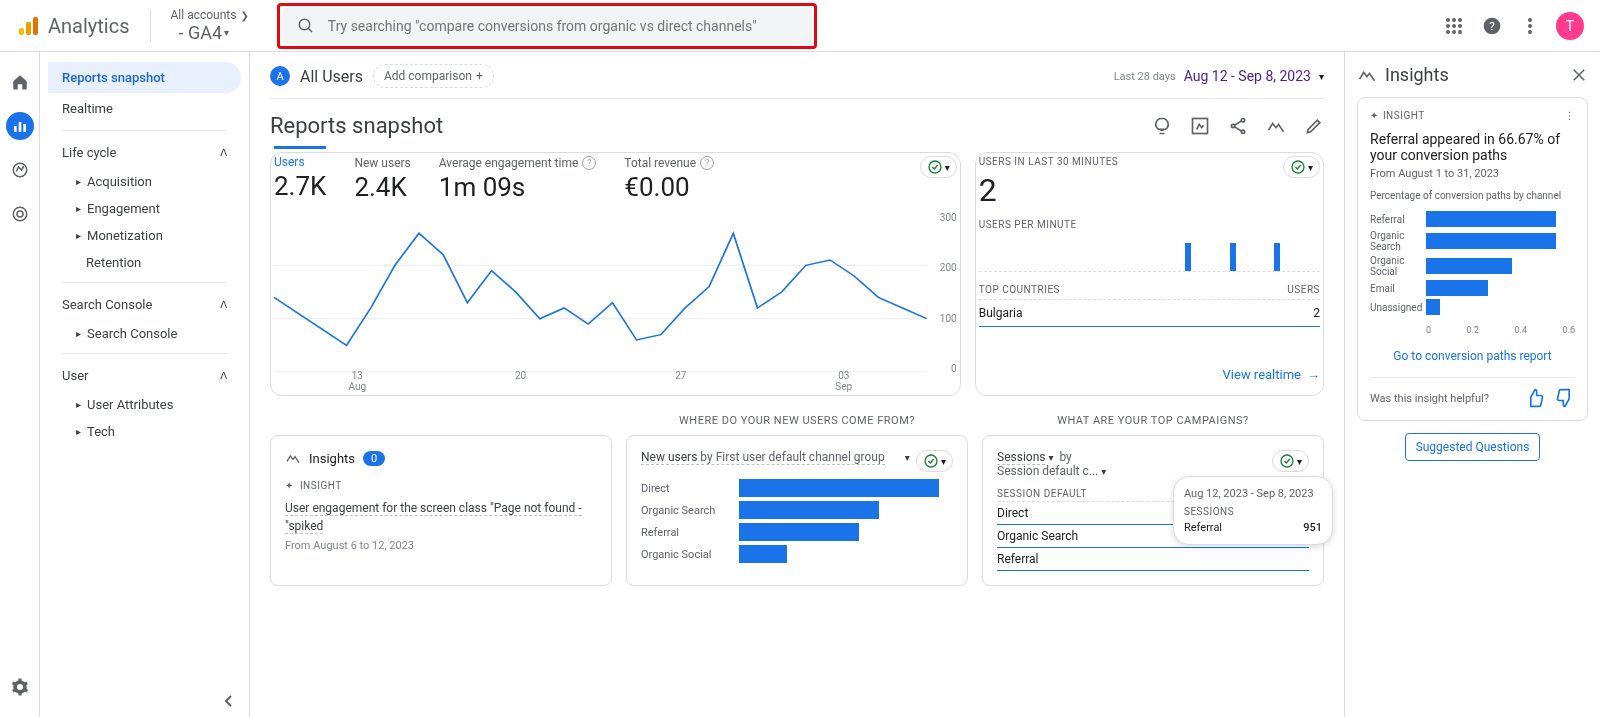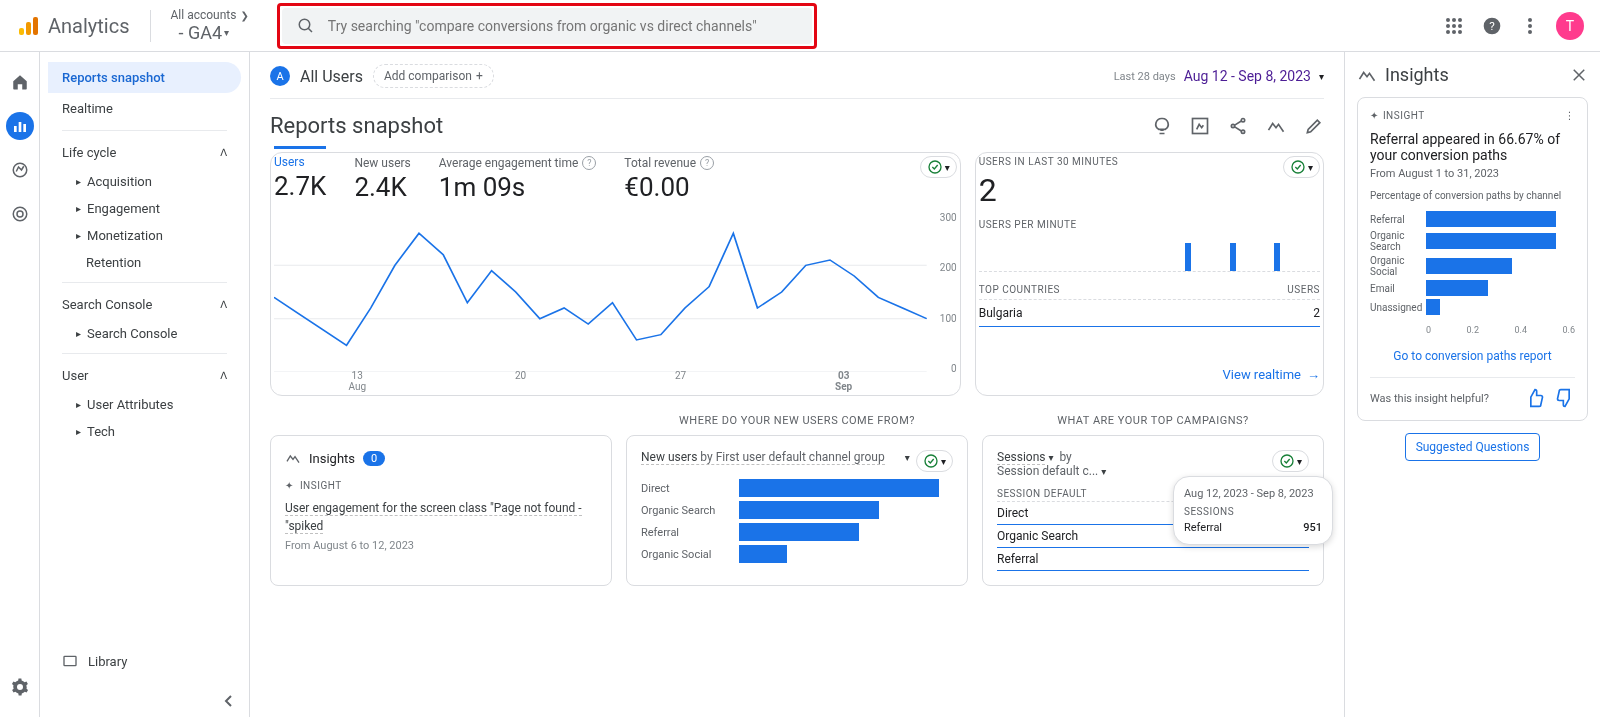--- a/index.html
+++ b/index.html
@@ -246,28 +246,20 @@
         <span class="caret">ᐱ</span>
       </div>
     <div class="nav-sub">
         <span class="caret">▸</span>
         <span>User Attributes</span>
       </div>
     <div class="nav-sub">
         <span class="caret">▸</span>
         <span>Tech</span>
       </div>
-    <div class="nav-library">
-      <span>
-          <svg width="16" height="16" viewBox="0 0 24 24" fill="none" stroke="#5f6368" stroke-width="2">
-            <rect x="3" y="5" width="18" height="14" rx="1"></rect>
-          </svg>
-        </span>
-      <span>Library</span>
-    </div>
     <div class="nav-collapse">
         <svg width="16" height="16" viewBox="0 0 16 16" fill="none" stroke="#5f6368" stroke-width="2">
           <path d="M10 3l-5 5 5 5"></path>
         </svg>
       </div>
   </div>
 
   <div class="main">
     <div class="top-controls">
       <div class="chip-a">A</div>
@@ -371,21 +363,21 @@
                 <div>Aug</div>
               </div>
               <div style="text-align:center;">
                 <div>20</div>
                 <div></div>
               </div>
               <div style="text-align:center;">
                 <div>27</div>
                 <div></div>
               </div>
-              <div style="text-align:center;font-weight:bold;">
+              <div style="text-align:center;">
                 <div>03</div>
                 <div>Sep</div>
               </div>
             </div>
         </div>
       </div>
 
       <div class="card realtime-card">
         <div style="display:flex;">
           <div style="flex:1;">

